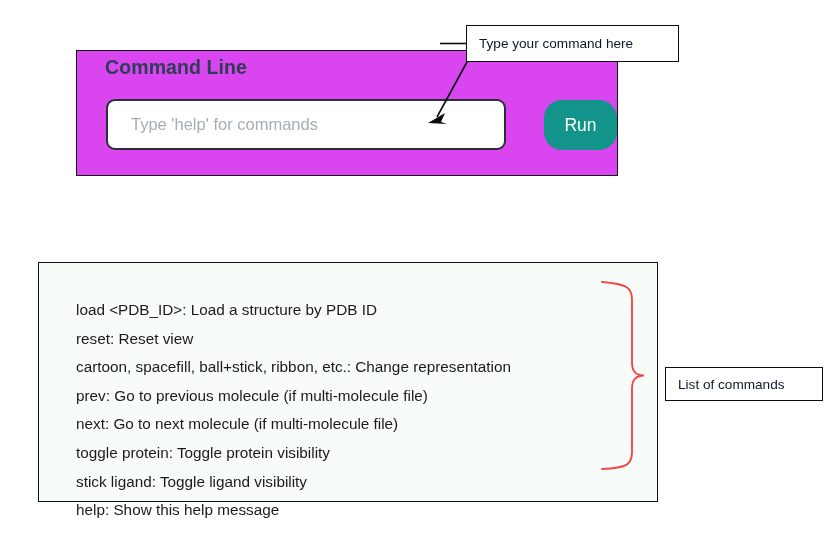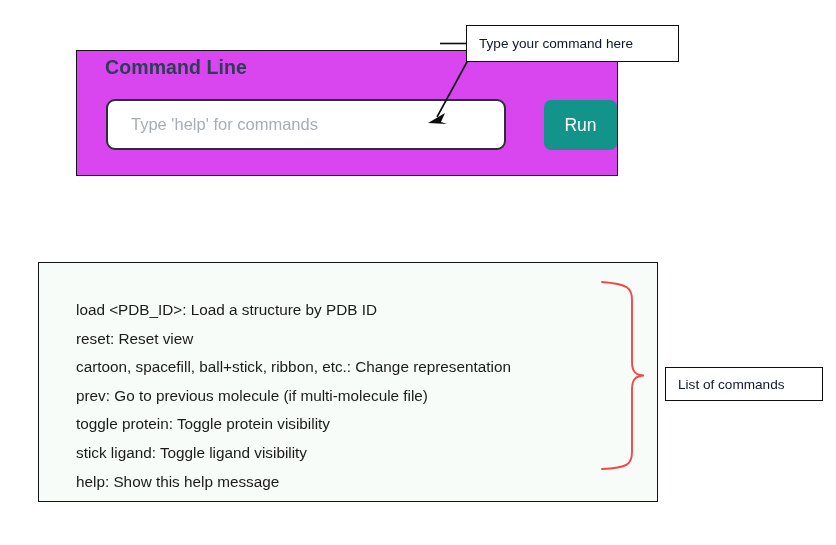--- a/index.html
+++ b/index.html
@@ -71,21 +71,21 @@
 
   #run-button {
     position: absolute;
     left: 438px;
     top: 1px;
     width: 73px;
     height: 50px;
     background: #12948a;
     color: #ffffff;
     border: none;
-    border-radius: 7px;
+    border-radius: 18px;
     font-family: "Liberation Sans", sans-serif;
     font-size: 17.5px;
     cursor: pointer;
     padding: 0;
     line-height: 50px;
     text-align: center;
   }
 
   
   #commands-box {
@@ -166,20 +166,21 @@
   </div>
 
 </div>
 
 <div id="commands-box">
   <ul id="commands-list">
     <li>load &lt;PDB_ID&gt;: Load a structure by PDB ID</li>
     <li>reset: Reset view</li>
     <li>cartoon, spacefill, ball+stick, ribbon, etc.: Change representation</li>
     <li>prev: Go to previous molecule (if multi-molecule file)</li>
+    <li>next: Go to next molecule (if multi-molecule file)</li>
     <li>toggle protein: Toggle protein visibility</li>
     <li>stick ligand: Toggle ligand visibility</li>
     <li>help: Show this help message</li>
   </ul>
 </div>
 
 <div class="callout" id="callout-type-command">Type your command here</div>
 
 <div class="callout" id="callout-list-commands">List of commands</div>
 

